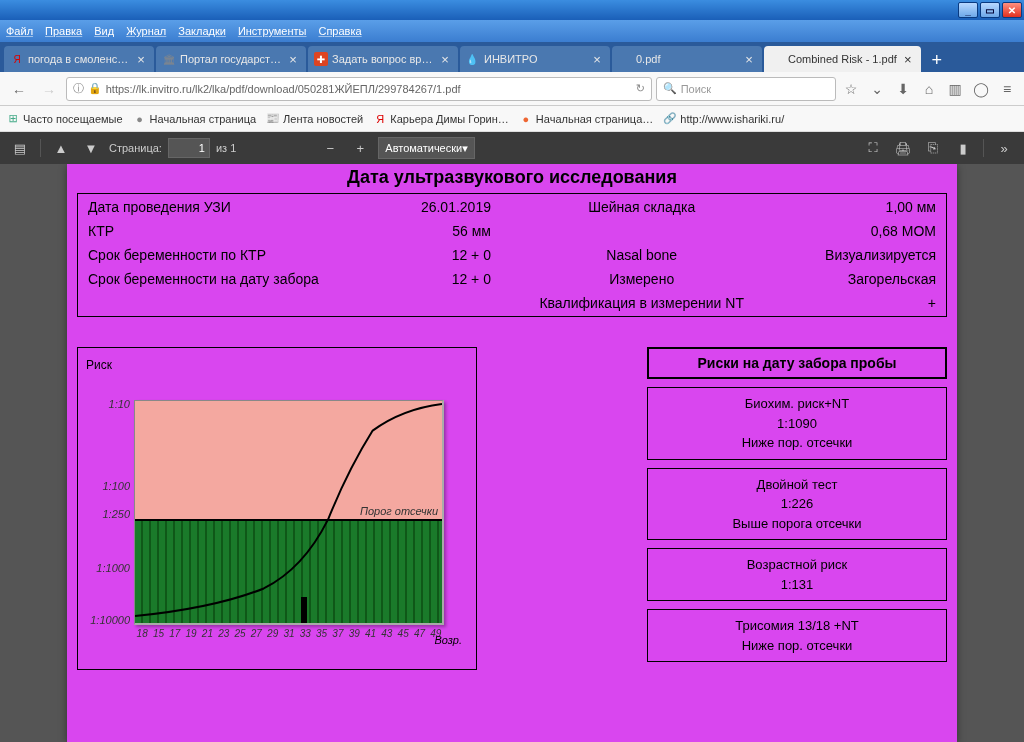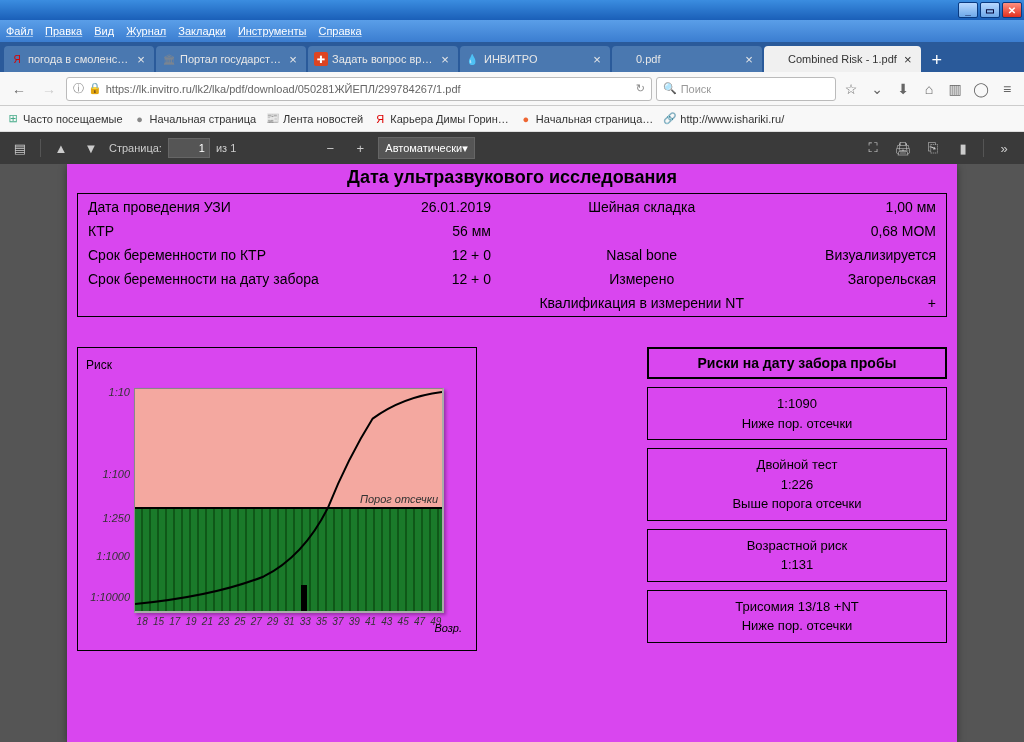--- a/index.html
+++ b/index.html
@@ -57,21 +57,21 @@
 .doc-title { text-align: center; font-size: 18px; font-weight: bold; padding: 3px 0; }
 .doc-table { width: 100%; border: 1px solid #000; margin: 2px 0 20px 0; }
 .doc-table td { padding: 3px 8px; font-size: 14px; vertical-align: top; }
 .doc-table .col1 { width: 38%; }
 .doc-table .col2 { width: 12%; text-align: right; padding-right: 20px; margin-top: 40px; }
 .doc-table .col3 { width: 30%; text-align: center; }
 .doc-table .col4 { width: 20%; text-align: right; }
 
 .lower { display: flex; gap: 20px; padding: 10px 0; }
 .chartbox { border: 1px solid #000; padding: 10px 12px 8px 8px; width: 400px; }
-.chartlabel { font-size: 12px; margin-bottom: 8px; }
+.chartlabel { font-size: 12px; margin-bottom: 20px; }
 .chartarea { position: relative; width: 370px; height: 260px; font-style: italic; }
 .plotframe { position: absolute; left: 48px; top: 8px; width: 310px; height: 225px; border: 1px solid #888; border-right: 2px solid #aaa; border-bottom: 2px solid #aaa; box-shadow: 2px 2px 3px rgba(0,0,0,0.3); background: #fff; }
 .zone-red { position: absolute; left: 0; top: 0; width: 100%; height: 53%; background: #f4a8a0; }
 .zone-yellow { position: absolute; left: 0; top: 53%; width: 100%; height: 22%; background: #faf850; }
 .greenbars { position: absolute; left: 0; top: 53%; width: 100%; height: 47%; background: repeating-linear-gradient(to right, #1a7a2a 0px, #1a7a2a 6px, #0f5818 6px, #0f5818 8px); }
 .threshold { position: absolute; left: 0; top: 53%; width: 100%; height: 2px; background: #000; }
 .threshold-label { position: absolute; right: 4px; top: 47%; font-size: 11px; color: #333; }
 .curve { position: absolute; left: 0; top: 0; width: 100%; height: 100%; }
 .marker { position: absolute; left: 54%; bottom: 0; width: 6px; height: 26px; background: #000; }
 .ytick { position: absolute; right: 326px; font-size: 11px; color: #333; text-align: right; width: 44px; }
@@ -249,23 +249,23 @@
       </tr>
     </tbody>
       </table>
 
     <div class="lower">
       <div class="chartbox">
         <div class="chartlabel">Риск</div>
         <div class="chartarea">
           <div class="ytick" style="top:6px">1:10</div>
           <div class="ytick" style="top:88px">1:100</div>
-          <div class="ytick" style="top:132px">1:250</div>
+          <div class="ytick" style="top:116px">1:250</div>
           <div class="ytick" style="top:170px">1:1000</div>
-          <div class="ytick" style="top:211px">1:10000</div>
+          <div class="ytick" style="top:222px">1:10000</div>
           <div class="plotframe">
             <div class="zone-red"></div>
             <div class="zone-yellow"></div>
             <div class="greenbars"></div>
             <div class="threshold"></div>
             <div class="threshold-label">Порог отсечки</div>
             <svg class="curve" viewBox="0 0 310 225" preserveAspectRatio="none">
               <path d="M 0 218 Q 80 210 130 190 Q 170 170 195 120 Q 215 70 240 30 Q 270 8 310 3" stroke="#000" stroke-width="2" fill="none"></path>
             </svg>
             <div class="marker"></div>
@@ -292,20 +292,21 @@
               <span>49</span>
             </div>
           <div class="xlabel">Возр.</div>
         </div>
       </div>
 
       <div class="riskcol">
         <div class="riskhdr">Риски на дату забора пробы</div>
         <div id="riskboxes">
             <div class="riskbox">
+              <div>Биохим. риск+NT</div>
               <div>1:1090</div>
               <div>Ниже пор. отсечки</div>
             </div>
             <div class="riskbox">
               <div>Двойной тест</div>
               <div>1:226</div>
               <div>Выше порога отсечки</div>
             </div>
             <div class="riskbox">
               <div>Возрастной риск</div>

